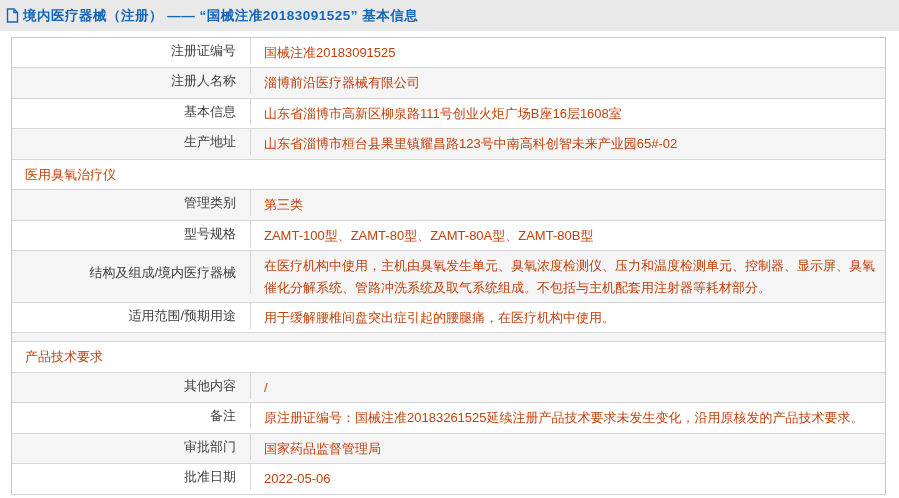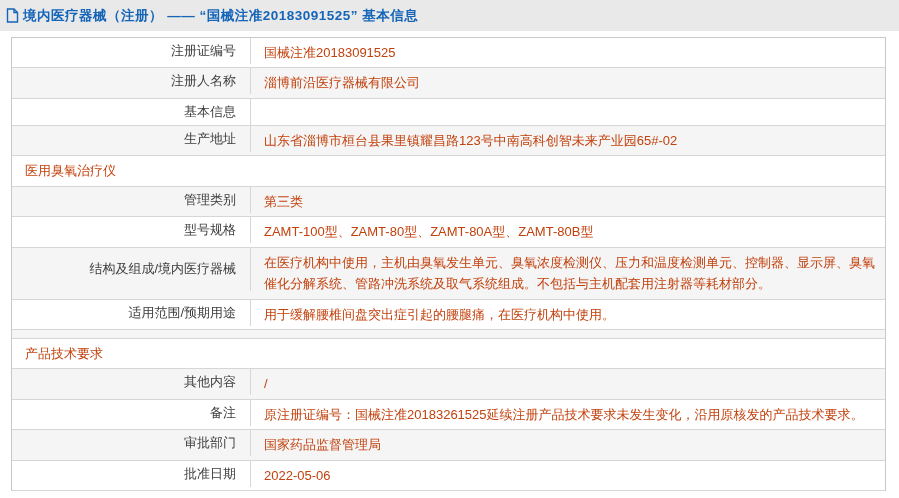--- a/index.html
+++ b/index.html
@@ -48,20 +48,21 @@
   <div class="row">
       <div class="cell-label">注册证编号</div>
       <div class="cell-value">国械注准20183091525</div>
     </div>
   <div class="row">
       <div class="cell-label">注册人名称</div>
       <div class="cell-value">淄博前沿医疗器械有限公司</div>
     </div>
   <div class="row">
       <div class="cell-label">基本信息</div>
+      <div class="cell-value">山东省淄博市高新区柳泉路111号创业火炬广场B座16层1608室</div>
     </div>
   <div class="row">
       <div class="cell-label">生产地址</div>
       <div class="cell-value">山东省淄博市桓台县果里镇耀昌路123号中南高科创智未来产业园65#-02</div>
     </div>
   <div class="row">
       <div class="cell-value">医用臭氧治疗仪</div>
     </div>
   <div class="row">
       <div class="cell-label">管理类别</div>

